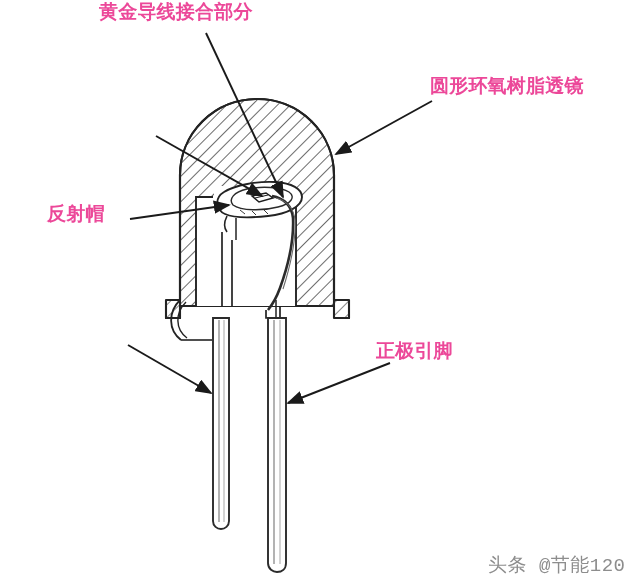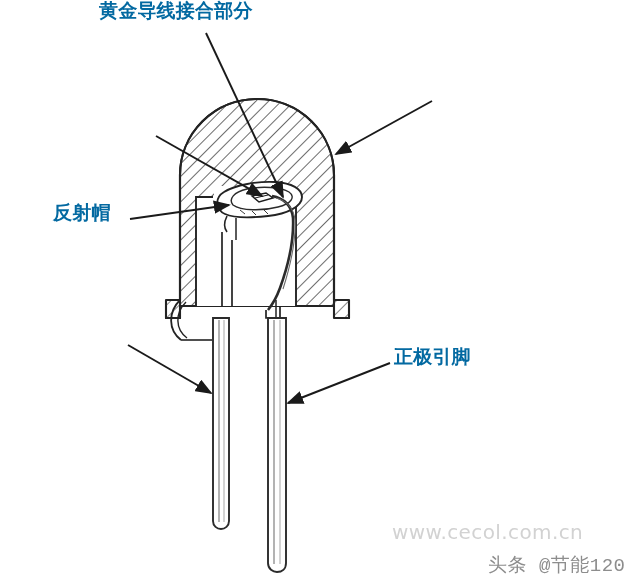--- a/index.html
+++ b/index.html
@@ -27,35 +27,35 @@
   .diagram-svg {
     position: absolute;
     left: 0;
     top: 0;
     width: 630px;
     height: 574px;
   }
 
   .label {
     position: absolute;
-    color: #0369a1;
+    color: #ec4899;
     font-weight: bold;
     font-size: 19px;
     line-height: 1.1;
     letter-spacing: 0.2px;
     white-space: nowrap;
-    font-family: Liberation Mono, monospace;
+    font-family: Liberation Serif, serif;
   }
 
   .lbl-gold-wire   { left: 99px;  top: 2px;   }
   .lbl-lens        { left: 430px; top: 76px;  }
   .lbl-led-chip    { left: 29px;  top: 113px; }
-  .lbl-reflector   { left: 53px;  top: 204px; }
+  .lbl-reflector   { left: 47px;  top: 204px; }
   .lbl-cathode     { left: 8px;   top: 327px; }
-  .lbl-anode       { left: 394px; top: 341px; margin-top: 7px; }
+  .lbl-anode       { left: 376px; top: 341px; }
 
   .watermark {
     position: absolute;
     left: 392px;
     top: 520px;
     font-size: 20px;
     letter-spacing: 0.4px;
     color: #d2d2d2;
     white-space: nowrap;
     font-family: "DejaVu Sans", "Liberation Sans", sans-serif;
@@ -190,24 +190,24 @@
       <line x1="130" y1="219" x2="229" y2="205" stroke-width="1.9" marker-end="url(#arrowhead)"></line>
 
       <line x1="128" y1="345" x2="211" y2="393" stroke-width="1.9" marker-end="url(#arrowhead)"></line>
 
       <line x1="390" y1="363" x2="288" y2="403" stroke-width="1.9" marker-end="url(#arrowhead)"></line>
     </g>
   </svg>
 
   <div class="label lbl-gold-wire">黄金导线接合部分</div>
 
+  <div class="label lbl-lens">圆形环氧树脂透镜</div>
 
 
   <div class="label lbl-reflector">反射帽</div>
 
 
   <div class="label lbl-anode">正极引脚</div>
 
-  <div class="watermark">www.cecol.com.cn</div>
 
   <div class="attribution">头条 @节能120</div>
 
 </div>
 
 </body></html>

